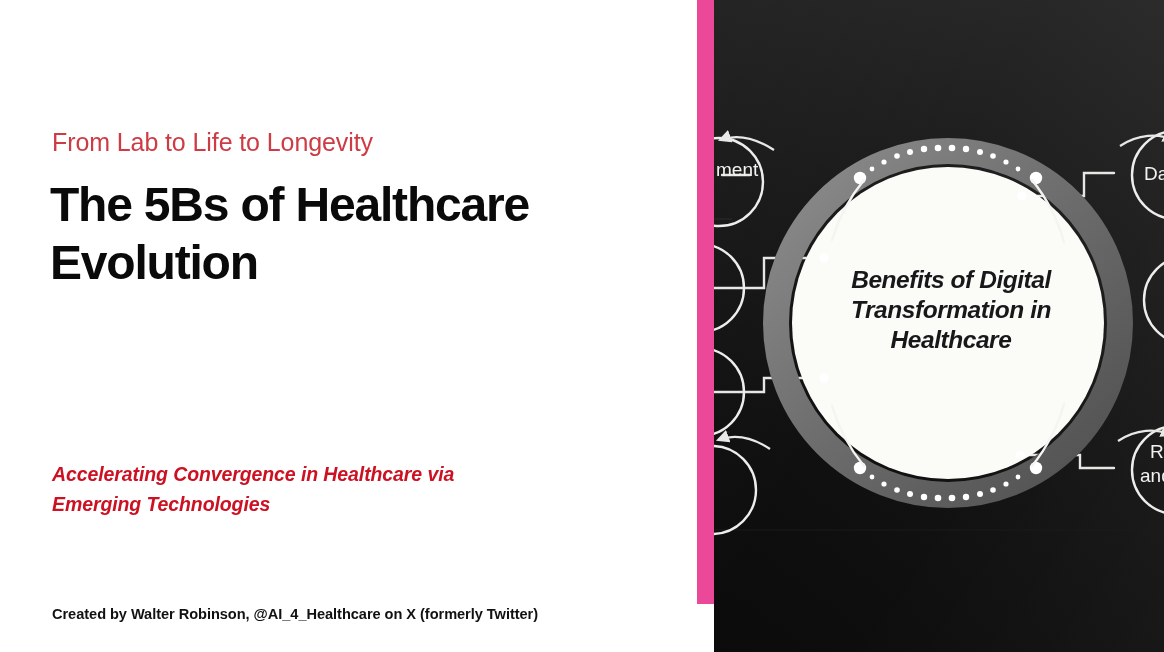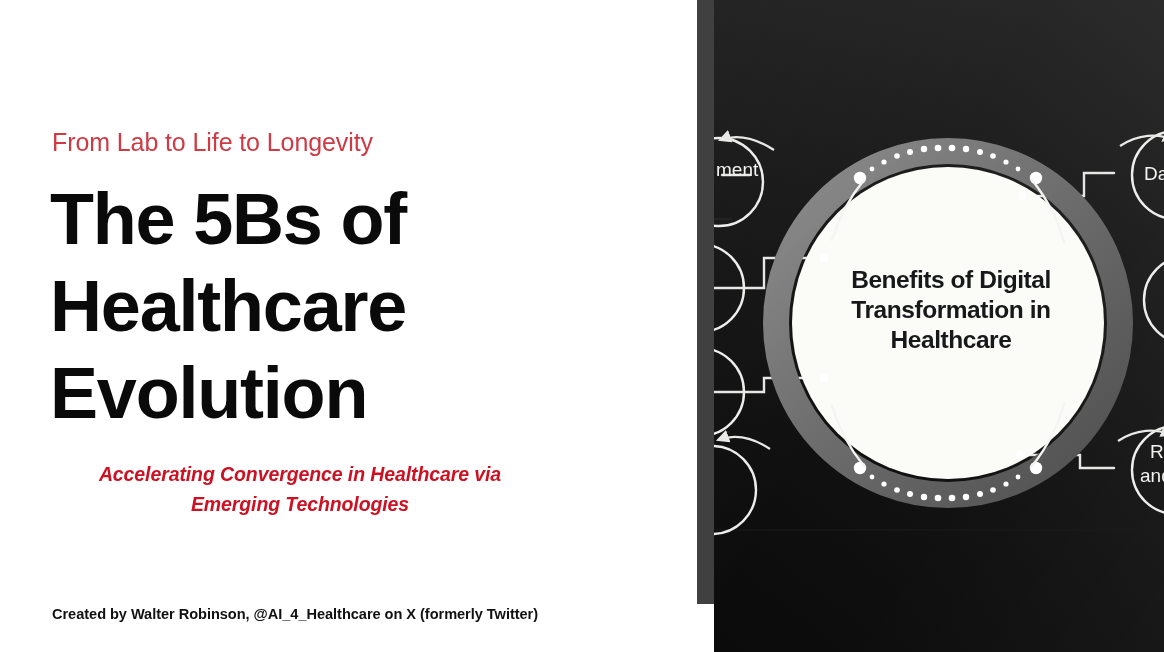--- a/index.html
+++ b/index.html
@@ -1,38 +1,38 @@
 <!DOCTYPE html>
 <html><head>
 <meta charset="utf-8">
 <style>
   * { margin:0; padding:0; box-sizing:border-box; }
   html,body { width:1164px; height:652px; overflow:hidden; background:#ffffff; }
   body { font-family:"Liberation Sans", sans-serif; }
 
-  .slide { position:relative; width:1164px; height:604px; background:#404040; }
+  .slide { position:relative; width:1164px; height:604px; background:#ec4899; }
 
   
   .text-col {
     position:absolute; left:0; top:0; width:697px; height:652px;
     background:#ffffff;
   }
   .eyebrow {
     position:absolute; left:52px; top:128px;
     font-size:25px; font-weight:400; letter-spacing:-0.1px;
     color:#CE3B44; white-space:nowrap;
   }
   .main-title {
     position:absolute; left:50px; top:176px; width:560px;
-    font-size:72px; line-height:1.21; font-weight:700;
+    font-size:48px; line-height:1.21; font-weight:700;
     letter-spacing:-1.2px; color:#0a0a0a;
   }
   .subtitle {
     position:absolute; left:52px; top:459px; width:496px;
-    text-align:center;
+    text-align:left;
     font-size:19.5px; line-height:1.55; font-weight:700; font-style:italic;
     color:#CC1122; letter-spacing:-0.1px;
   }
   .credit {
     position:absolute; left:52px; top:606px;
     font-size:14.6px; font-weight:700; color:#111111;
     letter-spacing:-0.05px; white-space:nowrap;
   }
 
   
@@ -53,21 +53,21 @@
     pointer-events:none;
   }
   .panel-svg { position:absolute; left:0; top:0; }
 
   
   .center-label {
     position:absolute;
     left:112px; top:265px; width:250px;
     text-align:center;
     font-size:24.5px; line-height:1.22; font-weight:700;
-    color:#17181a; letter-spacing:-0.45px;
+    color:#17181a; letter-spacing:-0.45px;font-style:italic;
   }
 </style>
 </head>
 <body>
 
 <div class="slide">
 
   <div class="text-col">
 
     <div class="eyebrow">From Lab to Life to Longevity</div>

